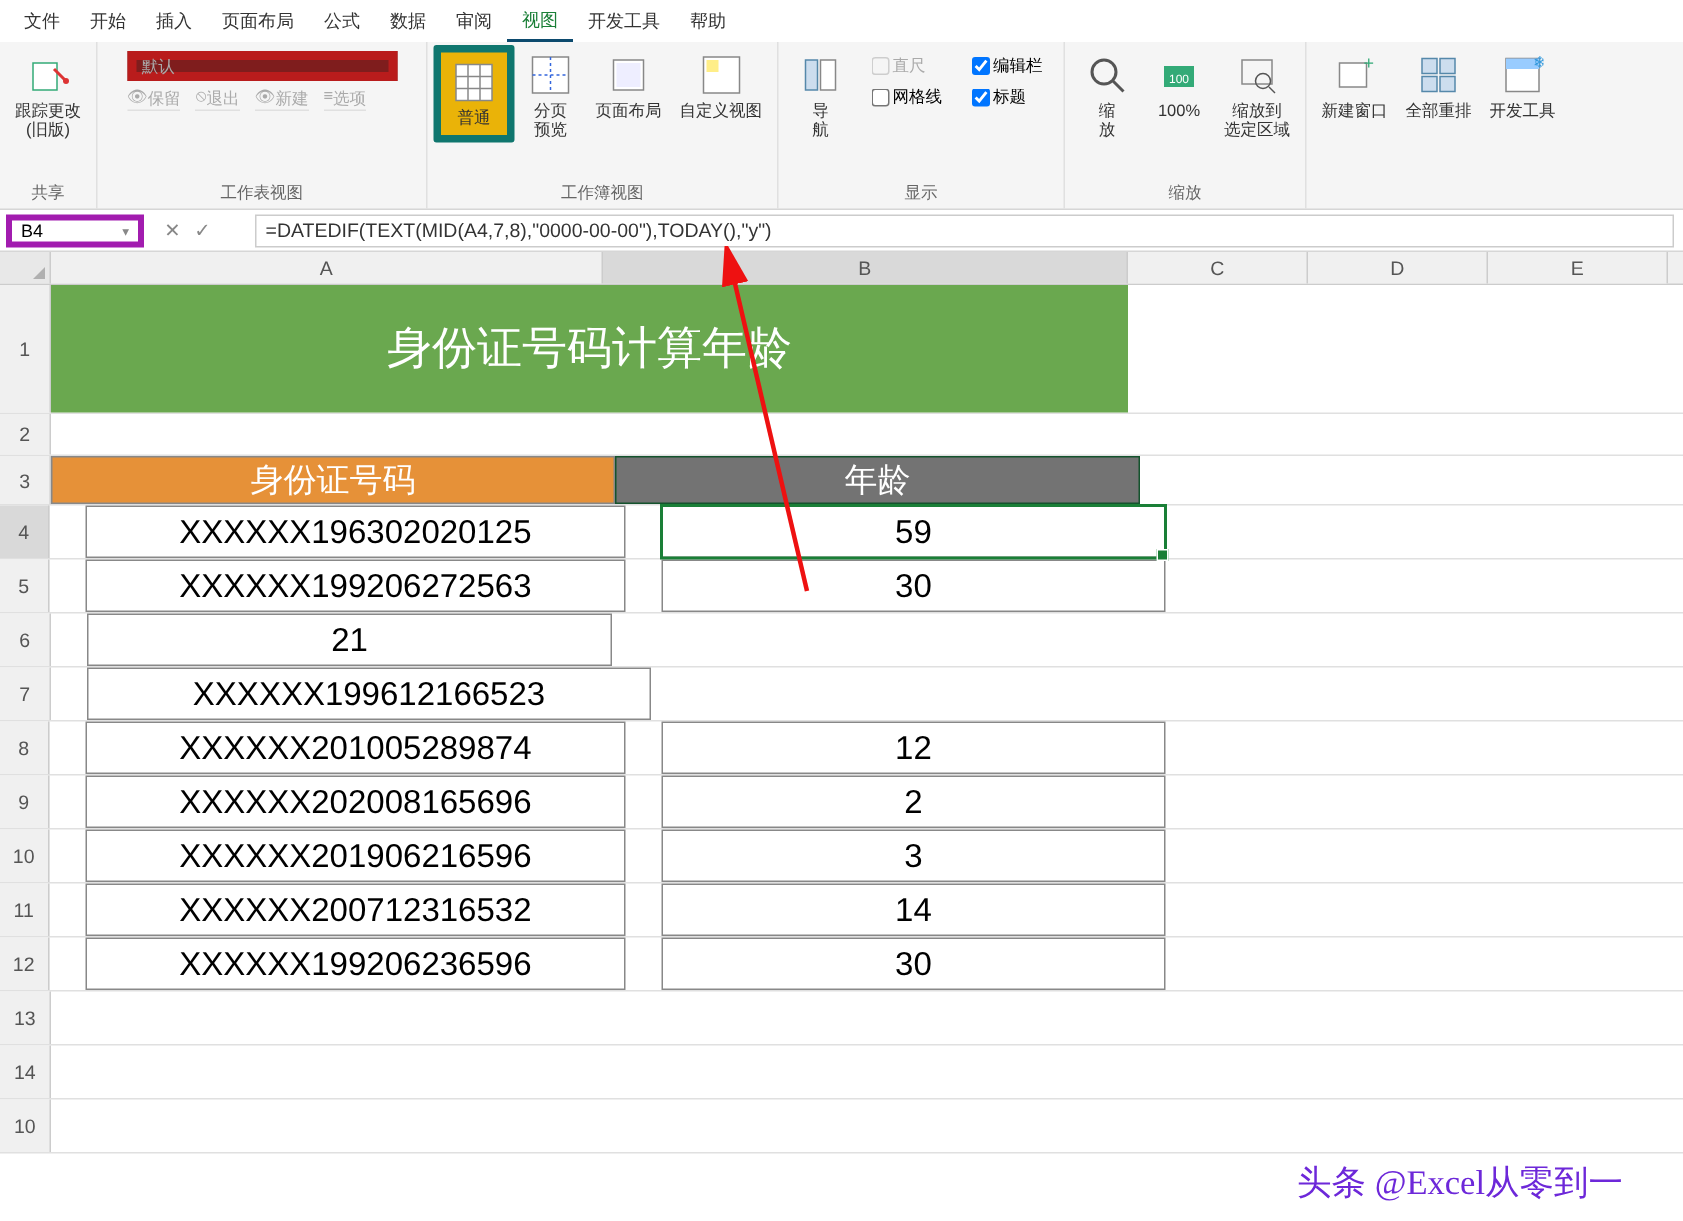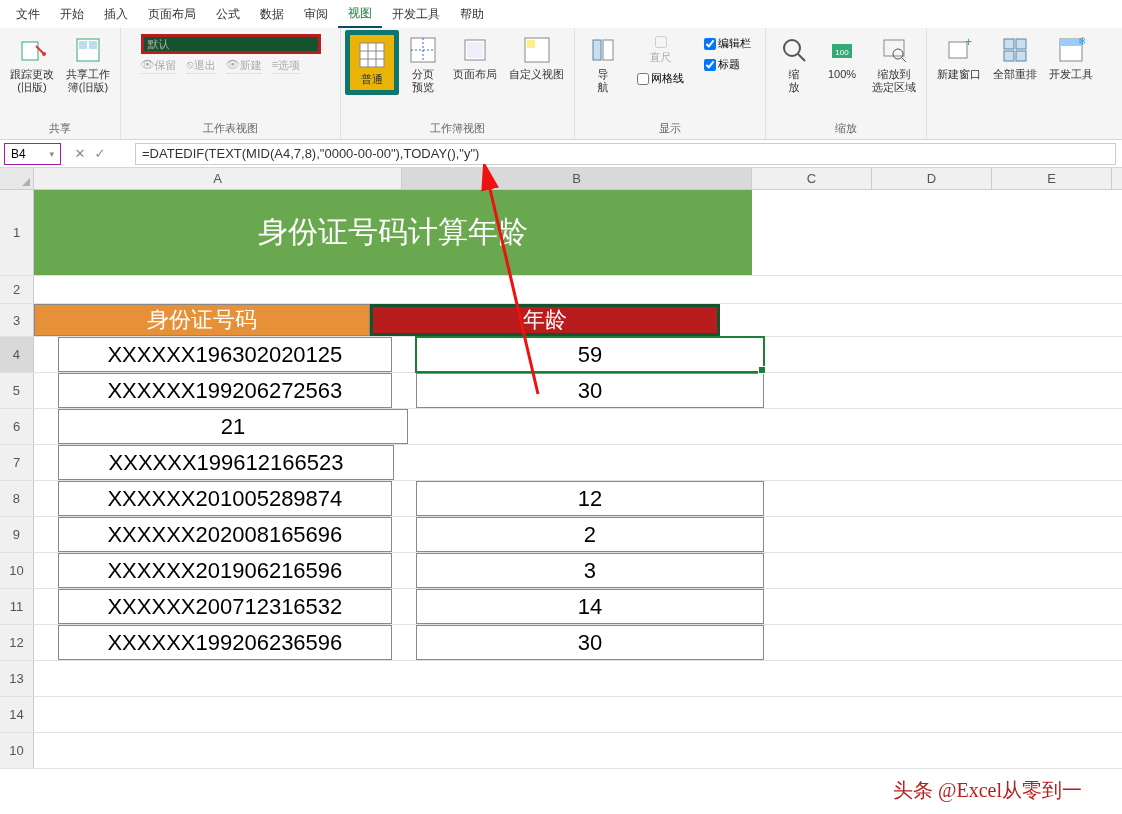--- a/index.html
+++ b/index.html
@@ -12,65 +12,65 @@
 
 
 .ribbon { display: flex; background: #f5f5f5; border-bottom: 1px solid #d6d6d6; height: 112px; }
 .group { display: flex; flex-direction: column; align-items: center; border-right: 1px solid #e0e0e0; padding: 2px 4px 0 4px; }
 .group-body { flex: 1; display: flex; align-items: flex-start; }
 .group-label { font-size: 11px; color: #666; padding: 3px 0; }
 .btn-lg { display: flex; flex-direction: column; align-items: center; justify-content: flex-start; padding: 4px 6px; font-size: 11px; color: #333; cursor: pointer; min-width: 48px; }
 .btn-lg .ic { width: 32px; height: 32px; display: flex; align-items: center; justify-content: center; margin-bottom: 2px; }
 .btn-lg span.lbl { text-align: center; line-height: 13px; white-space: pre; }
 .btn-lg.active { background: #eab308; border: 5px solid #0f766e; border-radius: 2px; }
-.default-input { width: 100px; height: 20px; border: 3px solid #b91c1c; background: #14532d; font-size: 11px; padding: 0 4px; color: #aaa; display:flex; align-items:center;}
+.default-input { width: 100px; height: 20px; border: 6px solid #b91c1c; background: #7f1d1d; font-size: 11px; padding: 0 4px; color: #aaa; display:flex; align-items:center;}
 .chk { display: flex; align-items: center; gap: 2px; padding: 2px 4px; font-size: 11px; }
 .chk input { width: 12px; height: 12px; }
 
 
 .fxbar { display: flex; align-items: center; height: 28px; border-bottom: 1px solid #d6d6d6; background: #fff; }
-.namebox { width: 57px; border: 1px solid #a21caf; height: 22px; margin: 0 4px; display: flex; align-items: center; padding: 0 6px; font-size: 12px; justify-content: space-between;}
+.namebox { width: 92px; border: 4px solid #a21caf; height: 22px; margin: 0 4px; display: flex; align-items: center; padding: 0 6px; font-size: 12px; justify-content: space-between;}
 .namebox .dd { font-size: 9px; color: #888; }
 .fxbtns { display: flex; align-items: center; gap: 2px; padding: 0 6px; }
 .fxbtns span { width: 18px; text-align: center; color: #888; font-size: 13px; }
 .fxsym { font-style: italic; font-family: Liberation Sans, sans-serif; font-size: 14px; color: #555; margin-top: 38px; }
 .fxinput { flex: 1; border: 1px solid #ccc; height: 22px; padding: 0 6px; font-size: 13px; margin-right: 6px; display:flex; align-items:center; color:#333;}
 
 
 .grid { position: relative; }
 .colhdr { display: flex; height: 22px; background: #f0f0f0; border-bottom: 1px solid #ccc; }
 .corner { width: 34px; background: #e8e8e8; border-right: 1px solid #ccc; position: relative; }
 .corner::after { content:""; position:absolute; right:3px; bottom:3px; width:0;height:0;border-left:8px solid transparent; border-bottom:8px solid #b0b0b0;}
 .ch { border-right: 1px solid #ccc; display: flex; align-items: center; justify-content: center; font-size: 13px; color: #555; background: #f0f0f0; }
 .ch.cA { width: 368px; } .ch.cB { width: 350px; } .ch.cC, .ch.cD, .ch.cE { width: 120px; }
 .ch.selcol { background: #d9d9d9; }
 
 .row { display: flex; border-bottom: 1px solid #e0e0e0; }
 .rh { width: 34px; background: #f0f0f0; border-right: 1px solid #ccc; display: flex; align-items: center; justify-content: center; font-size: 13px; color: #555; }
 .rh.selrow { background: #d9d9d9; }
 .cell { border-right: 1px solid transparent; display: flex; align-items: center; justify-content: center; font-size: 22px; }
-.cA { width: 336px; } .cB { width: 350px; } .cC, .cD, .cE { width: 120px; }
+.cA { width: 376px; } .cB { width: 350px; } .cC, .cD, .cE { width: 120px; }
 
 .r1 { height: 86px; } .r2 { height: 28px; } .r3 { height: 33px; }
 .r4,.r5,.r6,.r7,.r8,.r9,.r10,.r11,.r12 { height: 36px; }
 .r13,.r14,.r15 { height: 36px; }
 
 .title-merge { background: #6aa84f; color: #fff; font-size: 30px; width: 718px; display:flex;align-items:center;justify-content:center; }
 .hdr-id { background: #e69138; color: #fff; border:1px solid #888; }
-.hdr-age { background: #b91c1c; color: #fff; border:3px solid #14532d; }
+.hdr-age { background: #737373; color: #fff; border:1px solid #14532d; }
 .data-cell { border:1px solid #888; background:#fff;margin-left:24px; }
 
 .sel-cell { outline: 2px solid #1a7f37; outline-offset: -1px; position: relative;}
 .sel-cell::after { content:""; position:absolute; right:-3px; bottom:-3px; width:6px;height:6px;background:#1a7f37;border:1px solid #fff;}
 
 
 .arrow { position: absolute; pointer-events: none; top: 164px; left: 478px; }
 
 
-.wm { position: absolute; right: 40px; bottom: 10px; font-size: 20px; color: #b91c1c; font-family: "STKaiti","KaiTi",serif; }
+.wm { position: absolute; right: 40px; bottom: 10px; font-size: 23px; color: #6d28d9; font-family: "STKaiti","KaiTi",serif; }
 </style>
 </head>
 <body>
 
 <div class="menubar">
   <div class="mi">文件</div>
   <div class="mi">开始</div>
   <div class="mi">插入</div>
   <div class="mi">页面布局</div>
   <div class="mi">公式</div>
@@ -88,31 +88,20 @@
         <div class="ic">
             <svg width="28" height="28">
               <rect x="4" y="6" width="16" height="18" fill="#fff" stroke="#3a7"></rect>
               <path d="M18 10 L26 18" stroke="#d33" stroke-width="2"></path>
               <circle cx="26" cy="18" r="2" fill="#d33"></circle>
             </svg>
           </div>
         <span class="lbl">跟踪更改
 (旧版)</span>
       </div>
-      <div class="btn-lg">
-        <div class="ic">
-            <svg width="28" height="28">
-              <rect x="3" y="3" width="22" height="22" fill="#fff" stroke="#3a7"></rect>
-              <rect x="5" y="5" width="8" height="8" fill="#bde"></rect>
-              <rect x="15" y="5" width="8" height="8" fill="#bde"></rect>
-            </svg>
-          </div>
-        <span class="lbl">共享工作
-簿(旧版)</span>
-      </div>
     </div>
     <div class="group-label">共享</div>
   </div>
 
   <div class="group" style="min-width:220px">
     <div class="group-body" style="flex-direction:column;align-items:flex-start;gap:4px;padding:4px 6px;">
       <div class="default-input" style="width:180px;">默认</div>
       <div style="display:flex;gap:10px;font-size:11px;color:#aaa;">
         <div class="row">
             <span>👁</span>
@@ -188,21 +177,21 @@
         <div class="ic">
             <svg width="28" height="28">
               <rect x="4" y="4" width="8" height="20" fill="#cde" stroke="#58a"></rect>
               <rect x="14" y="4" width="10" height="20" fill="#fff" stroke="#888"></rect>
             </svg>
           </div>
         <span class="lbl">导
 航</span>
       </div>
       <div style="display:flex;flex-direction:column;gap:2px;padding:4px 6px;">
-        <label class="chk" style="color:#aaa;flex-direction:column;">
+        <label class="chk" style="color:#aaa;">
             <input type="checkbox" disabled="" style="">
             <span>直尺</span>
           </label>
         <label class="chk">
             <input type="checkbox" style="">
             <span>网格线</span>
           </label>
       </div>
       <div style="display:flex;flex-direction:column;gap:2px;padding:4px 6px;">
         <label class="chk">

